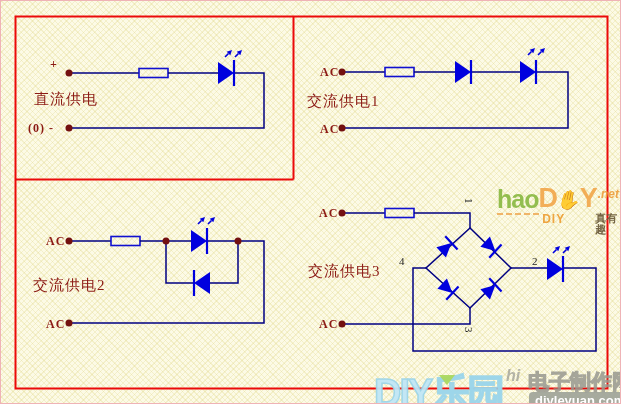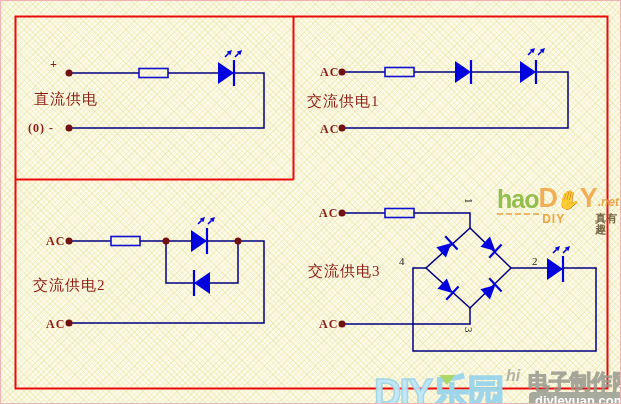--- a/index.html
+++ b/index.html
@@ -25,21 +25,21 @@
   svg .dot{fill:#731010;stroke:none;}
   svg .red{stroke:#EB0A0A;stroke-width:2;fill:none;}
 
   
   .hd{position:absolute;left:496px;top:184px;z-index:2;opacity:.93;line-height:1;}
   .hd-main{display:flex;align-items:flex-end;}
   .hd-hao{font-weight:bold;font-size:25px;color:#8CBA45;letter-spacing:-1px;}
   .hd-d{font-weight:bold;font-size:27px;color:#F2A94E;}
   .hd-hand{font-size:19px;color:#7FB33C;transform:rotate(12deg);margin:0 -1px 2px -1px;}
   .hd-y{font-weight:bold;font-size:27px;color:#F2A94E;}
-  .hd-net{font-weight:bold;font-style:italic;font-size:12px;color:#ED9F3E;margin-bottom:4px;}
+  .hd-net{font-weight:bold;font-style:italic;font-size:12px;color:#ED9F3E;margin-bottom:12px;}
   .hd-tag{display:flex;align-items:flex-start;margin-top:1px;}
   .hd-dash{width:56px;border-top:2px dashed #F0B060;margin-right:3px;}
   .hd-diy{font-weight:bold;font-size:12px;color:#EE9F35;letter-spacing:1px;}
   .hd-fun{font-weight:bold;font-size:11px;color:#6b5b3a;margin-left:30px;}
 
   
   .ly-big{position:absolute;left:373px;top:367px;z-index:2;font-weight:bold;font-size:38px;
     color:rgba(192,230,245,.95);-webkit-text-stroke:1.5px rgba(150,210,232,.85);
     letter-spacing:-2px;white-space:nowrap;}
   .ly-tri{position:absolute;left:438px;top:374px;z-index:3;width:0;height:0;

